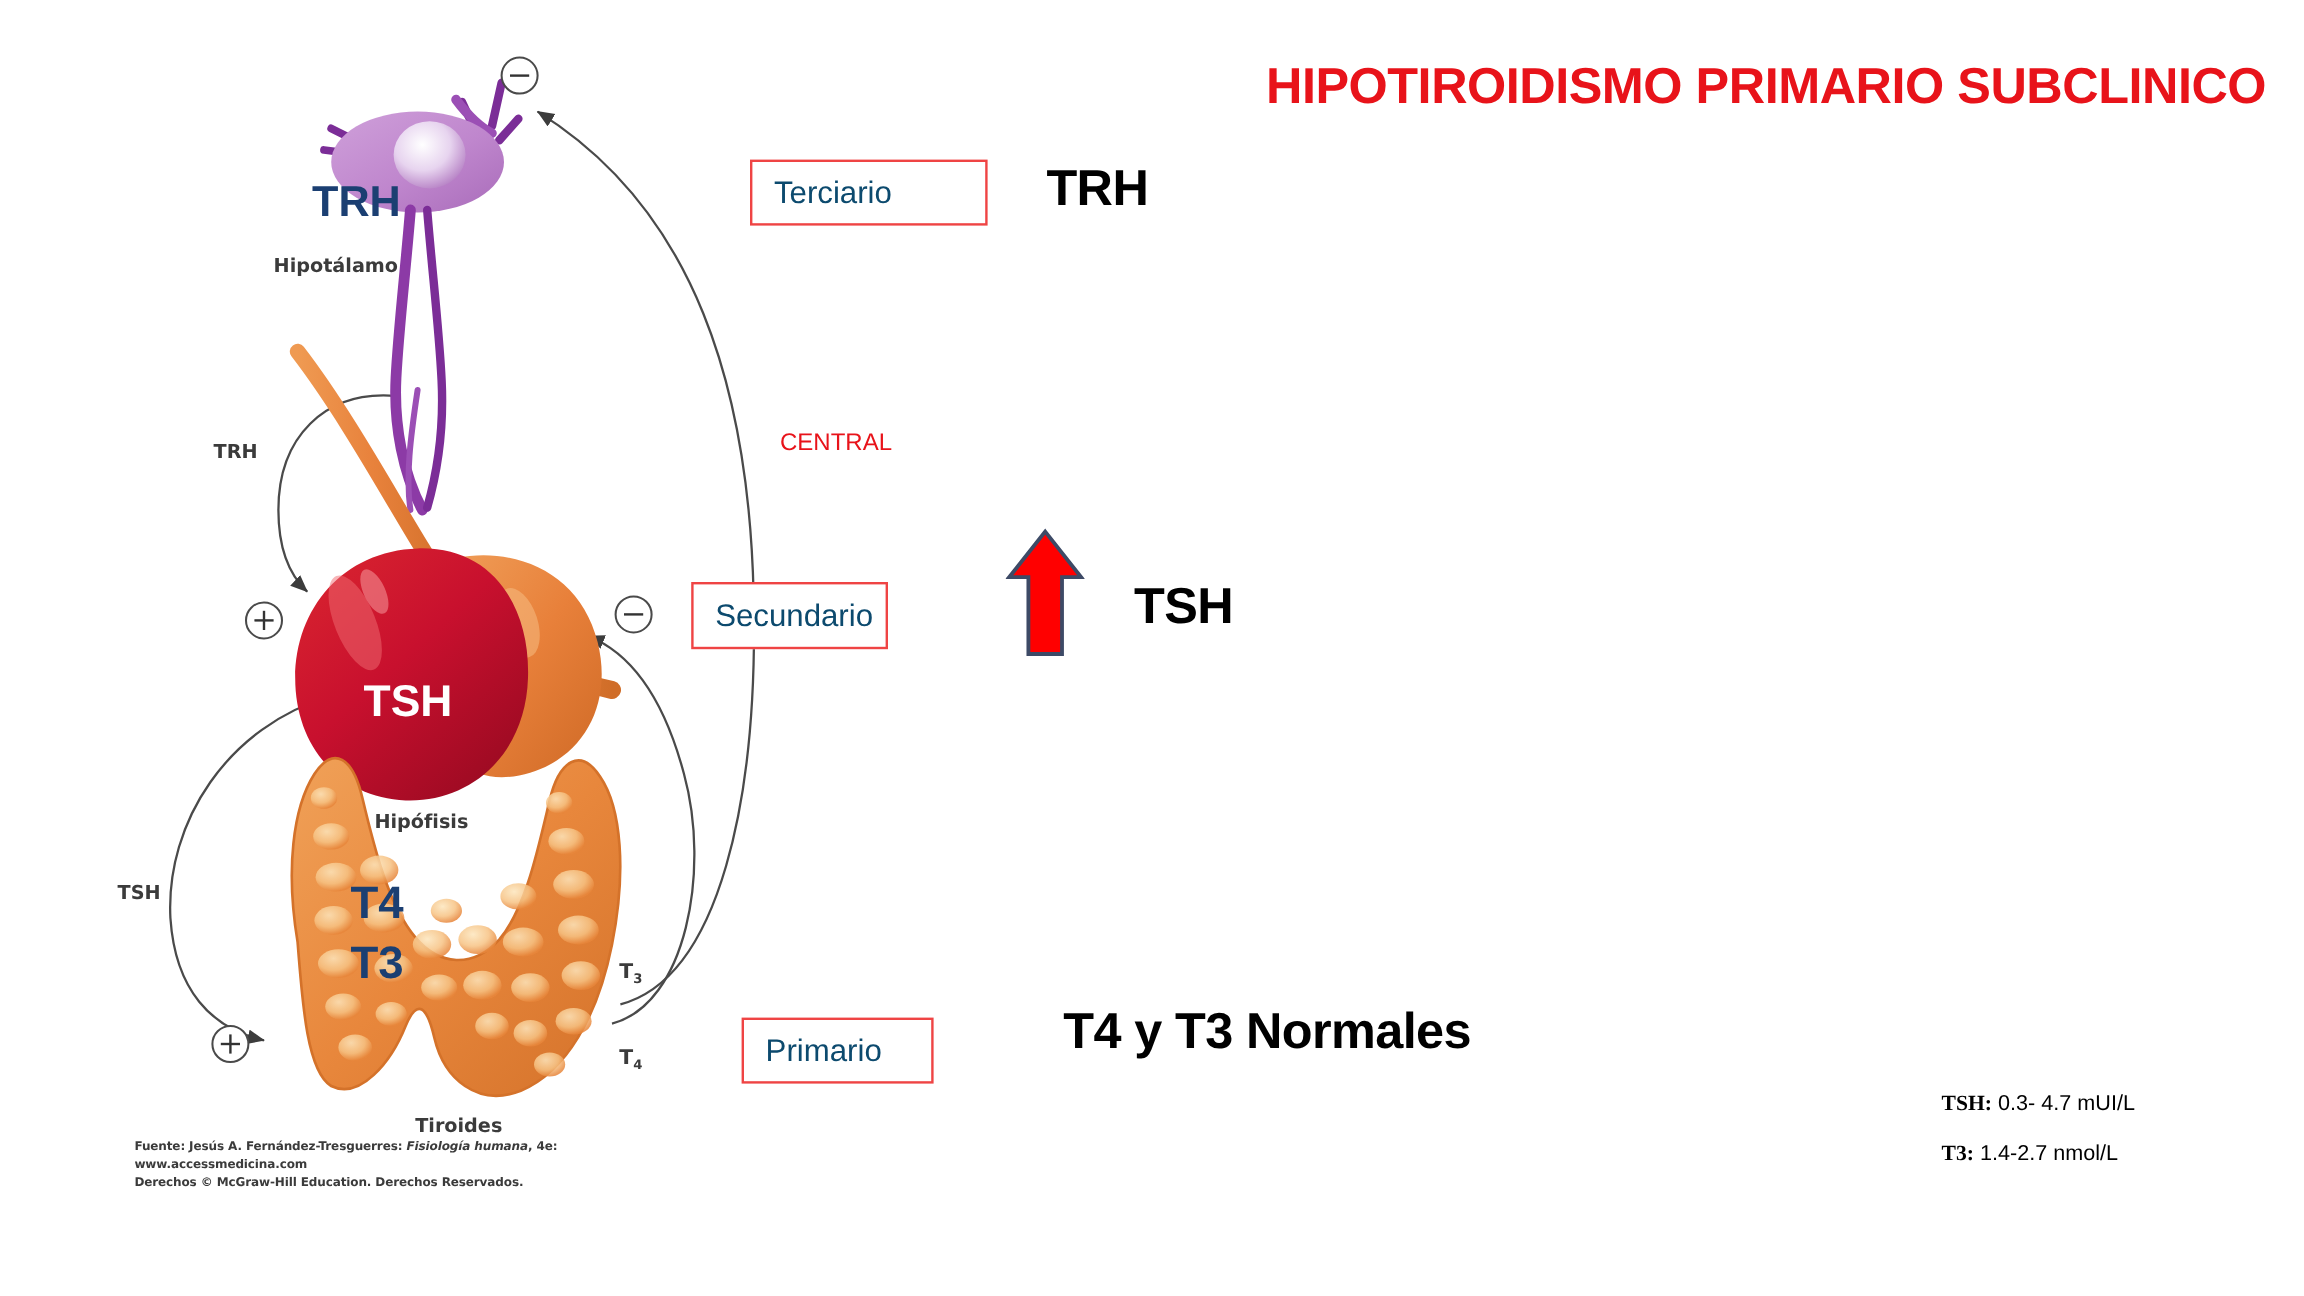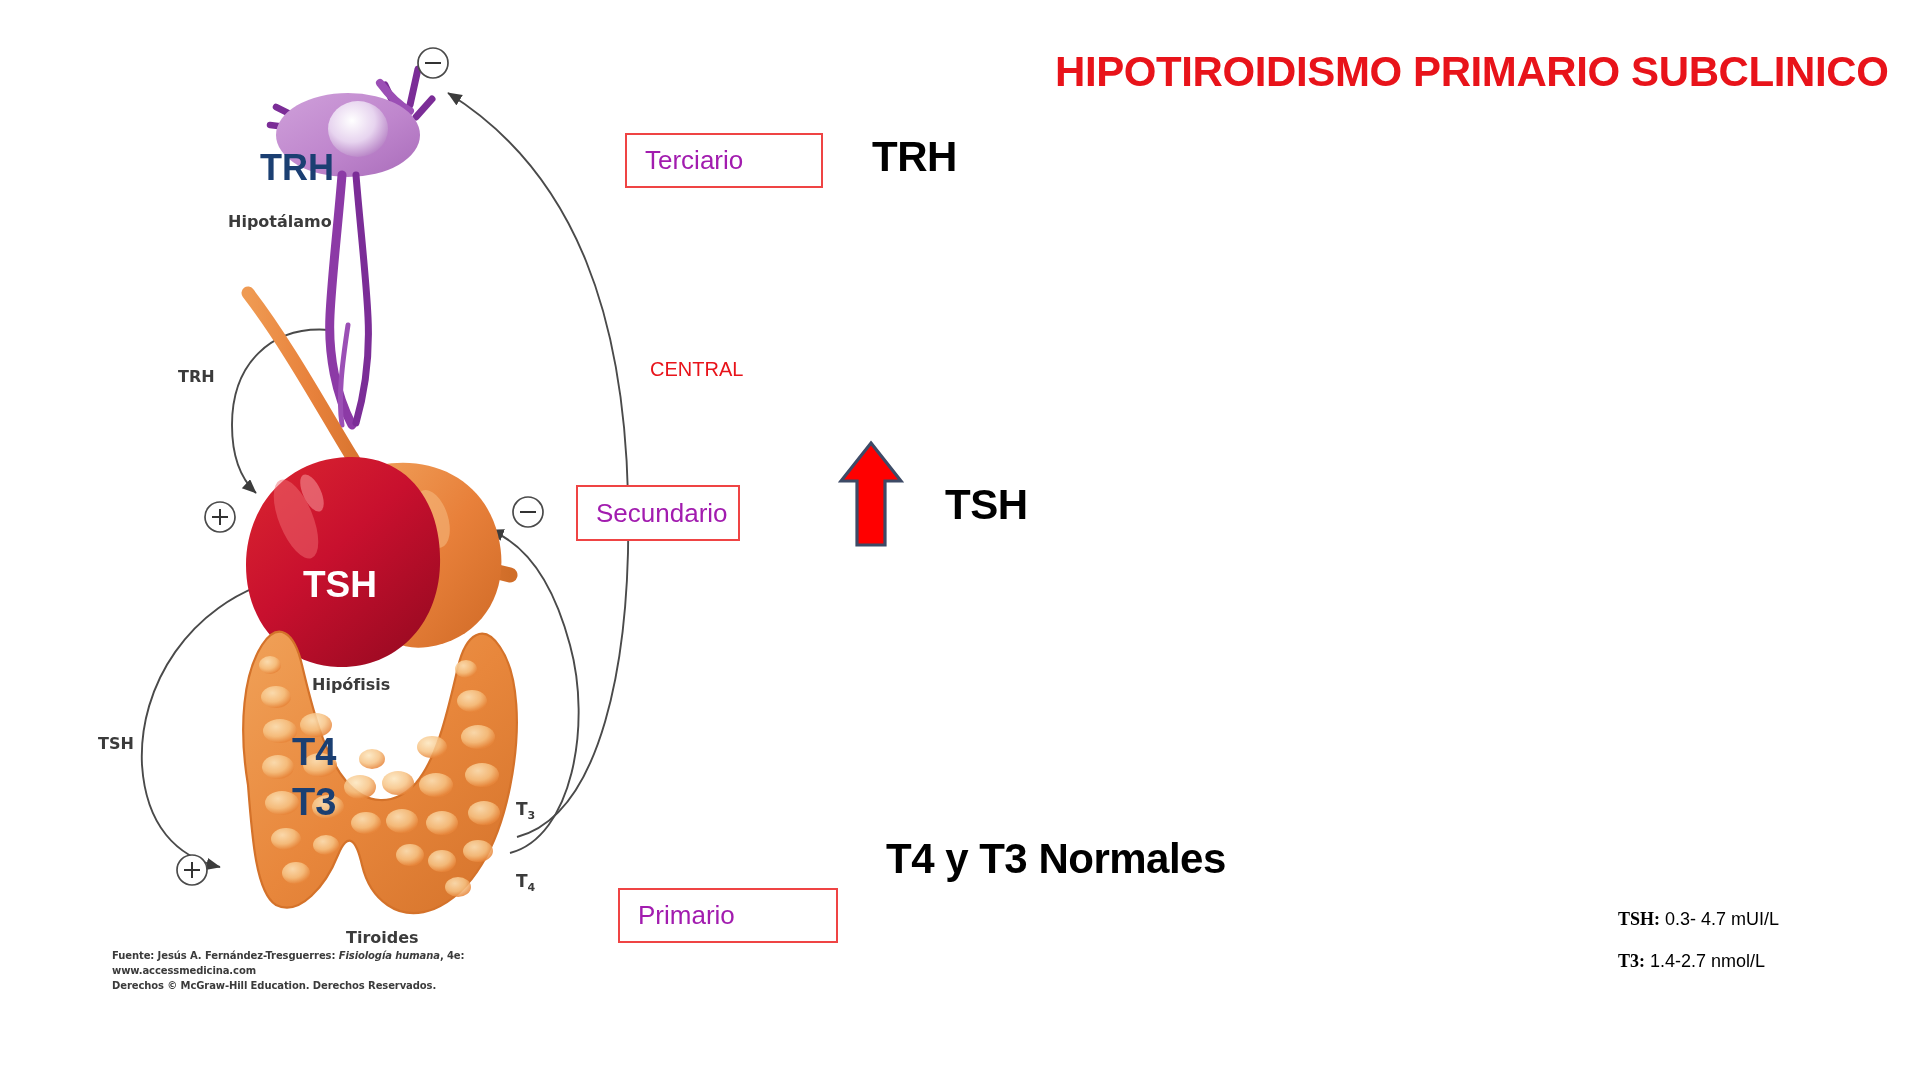--- a/index.html
+++ b/index.html
@@ -62,25 +62,25 @@
   
   .level-box {
     position: absolute;
     border: 2px solid #ef4444;
     background: #ffffff;
     box-sizing: border-box;
     display: flex;
     align-items: center;
     padding-left: 18px;
     font-size: 26px;
-    color: #a21caf;
+    color: #0c4a6e;
   }
   #level-box-terciario  { left: 625px;  top: 133px; width: 198px; height: 55px; }
   #level-box-secundario { left: 576px;  top: 485px; width: 164px; height: 56px; }
-  #level-box-primario   { left: 618px;  top: 848px; width: 220px; height: 55px; margin-top: 40px; }
+  #level-box-primario   { left: 618px;  top: 848px; width: 160px; height: 55px; }
 
   
   #central-label {
     position: absolute;
     left: 650px;
     top: 358px;
     font-size: 20px;
     color: #e8131a;
     white-space: nowrap;
   }

